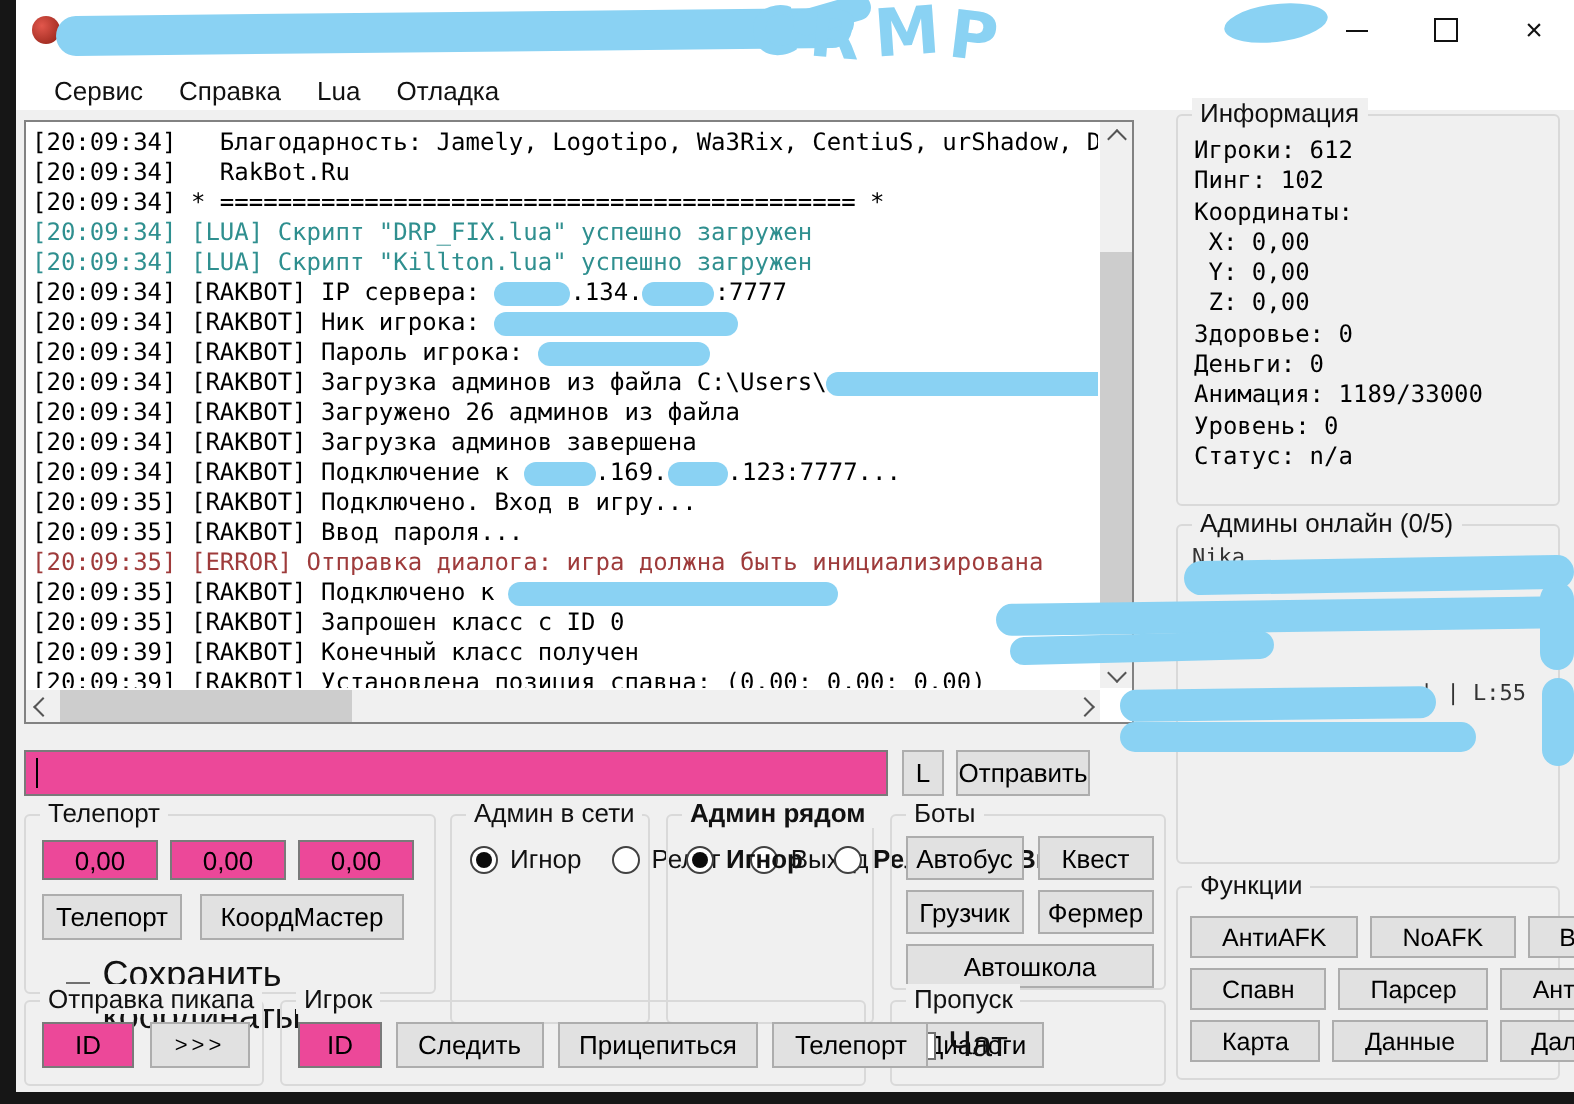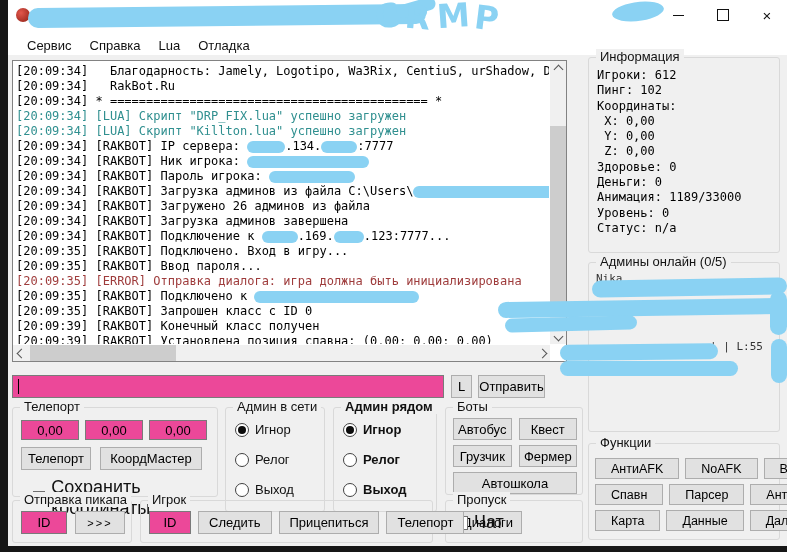--- a/index.html
+++ b/index.html
@@ -71,21 +71,21 @@
   
   .coord-row{position:absolute;left:8px;top:12px;display:flex;gap:6px;}
   .coord-input{width:58px;height:20px;text-align:center;}
   .tp-btn-row{position:absolute;left:8px;top:39px;display:flex;gap:9px;}
   .tp-btn-row .btn{height:23px;}
   #tp-btn{width:70px;}#km-btn{width:102px;}
   .chk-row{position:absolute;display:flex;align-items:center;gap:6px;font-size:18px;color:#111;}
   #save-coords-row{left:20px;top:69px;}
   .checkbox{width:14px;height:14px;background:#fff;border:1px solid #707070;box-sizing:border-box;}
   
-  .radio-col{position:absolute;left:9px;top:14px;display:flex;flex-direction:column;gap:15px;}
+  .radio-col{position:absolute;left:9px;top:14px;display:flex;flex-direction:row;gap:15px;}
   .radio-row{display:flex;align-items:center;gap:6px;font-size:13px;color:#111;}
   .radio{width:14px;height:14px;border-radius:50%;border:1px solid #414141;background:#fff;position:relative;box-sizing:border-box;}
   .radio.sel::after{content:'';position:absolute;inset:2px;border-radius:50%;background:#0c0c0c;}
   
   .btn-row{display:flex;gap:7px;}
   #bots-rows{position:absolute;left:7px;top:10px;display:flex;flex-direction:column;gap:5px;width:124px;}
   #bots-rows .btn{height:22px;flex:1;}
   #skip-row{position:absolute;left:8px;top:10px;display:flex;align-items:center;gap:14px;}
   #dialogs-btn{width:68px;height:23px;}
   #funcs-rows{position:absolute;left:6px;top:14px;display:flex;flex-direction:column;gap:5px;}

